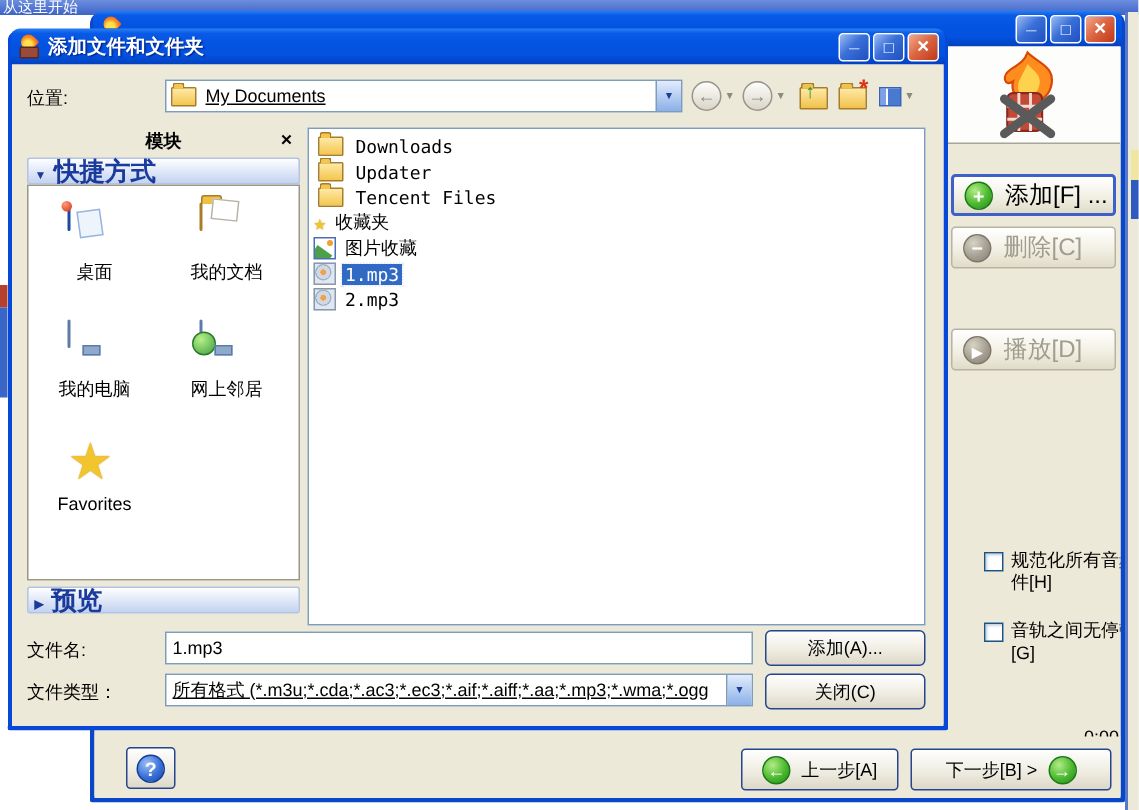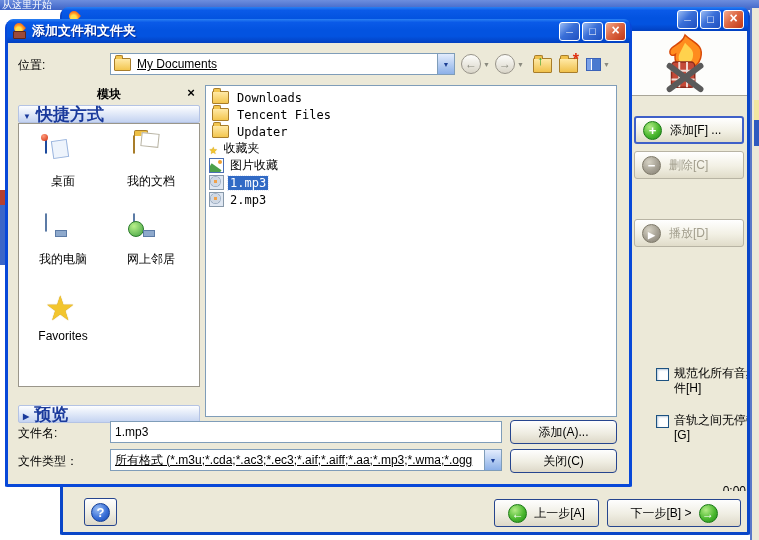--- a/index.html
+++ b/index.html
@@ -44,21 +44,21 @@
 
   
   #app-window{left:60px;top:8px;width:690px;height:527px;z-index:2;}
   #app-window .client{position:relative;width:684px;height:500px;background:#ece9d8;overflow:hidden;}
   .logo-band{position:absolute;left:0;top:0;width:684px;height:64px;background:#fdfdfb;
     border-bottom:1px solid #a8a598;}
   .app-logo{position:absolute;left:592px;top:2px;width:64px;height:62px;}
 
   
   .side-btn{position:absolute;left:571px;width:110px;height:28px;box-sizing:border-box;border-radius:3px;
-    display:flex;align-items:center;gap:8px;padding-left:7px;font-size:12px;
+    display:flex;align-items:center;gap:8px;padding-left:7px;font-size:16px;
     background:linear-gradient(#ffffff,#f2f0e4 55%,#e0dcc9);}
   .side-btn.enabled{border:2px solid #3f60c8;color:#000;}
   .side-btn.disabled{border:1px solid #b8b4a4;color:#a19d8c;}
   .circle-ico{width:19px;height:19px;border-radius:50%;color:#fff;font-weight:bold;text-align:center;
     line-height:18px;font-size:13px;flex:0 0 auto;box-sizing:border-box;}
   .circle-green{background:radial-gradient(circle at 35% 30%,#b2ec86,#4cb830 55%,#1f8a18);border:1px solid #1a7a14;}
   .circle-gray{background:radial-gradient(circle at 35% 30%,#d6d2c4,#a5a093 55%,#858073);border:1px solid #7d7868;}
   .circle-blue{background:radial-gradient(circle at 35% 30%,#9cc0f4,#3a70d8 55%,#1445a8);border:1px solid #123e98;}
   .glyph-plus::before{content:"+";}
   .glyph-minus::before{content:"−";}
@@ -125,21 +125,21 @@
   .sec-bar{height:18px;display:flex;align-items:center;gap:5px;padding-left:4px;box-sizing:border-box;
     background:linear-gradient(180deg,#fdfeff,#c4d3f1);border:1px solid #b4c3e4;border-radius:2px;
     color:#1a3a9c;font-weight:bold;font-size:17px;}
   .sec-tri-down::before{content:"▼";font-size:8px;color:#1a3a9c;}
   .sec-tri-right::before{content:"▶";font-size:8px;color:#1a3a9c;}
   .shortcut-box{position:absolute;left:0;top:38px;width:182px;height:264px;background:#fff;
     border:1px solid #9a968a;box-sizing:border-box;overflow:hidden;}
   .sc-grid{display:grid;grid-template-columns:88px 88px;padding-top:4px;}
   .sc-cell{height:78px;display:flex;flex-direction:column;align-items:center;justify-content:flex-start;padding-top:8px;box-sizing:border-box;}
   .sc-label{font-size:12px;margin-top:5px;text-align:center;}
-  .preview-bar{position:absolute;left:0;top:320px;width:182px;box-sizing:border-box;}
+  .preview-bar{position:absolute;left:0;top:306px;width:182px;box-sizing:border-box;}
 
   
   .sc-ico{width:36px;height:32px;position:relative;}
   .ico-desktop{width:30px;height:27px;margin:2px auto 0;border-radius:5px;position:relative;
     background:linear-gradient(135deg,#8ab8ec,#2a64c0);border:1px solid #1c4a9e;}
   .ico-desktop::before{content:"";position:absolute;left:6px;top:4px;width:14px;height:16px;background:#eef4fc;
     border:1px solid #9ab4dd;transform:rotate(-8deg);}
   .ico-desktop::after{content:"";position:absolute;right:-2px;top:-2px;width:7px;height:7px;border-radius:50%;
     background:radial-gradient(circle at 35% 30%,#ff9a7a,#d03010);}
   .ico-mydocs{width:32px;height:24px;margin:5px auto 0;position:relative;border-radius:2px;
@@ -339,25 +339,25 @@
         </div>
       </div>
 
       <div id="file-list">
         <div class="file-row">
           <span class="mini-folder"></span>
           <span class="fname">Downloads</span>
         </div>
         <div class="file-row">
           <span class="mini-folder"></span>
+          <span class="fname">Updater</span>
+        </div>
+        <div class="file-row">
+          <span class="mini-folder"></span>
           <span class="fname">Tencent Files</span>
-        </div>
-        <div class="file-row">
-          <span class="mini-folder"></span>
-          <span class="fname">Updater</span>
         </div>
         <div class="file-row">
           <span class="star star-small"></span>
           <span class="fname">收藏夹</span>
         </div>
         <div class="file-row">
           <span class="ico-pictures"></span>
           <span class="fname">图片收藏</span>
         </div>
         <div class="file-row selected">

